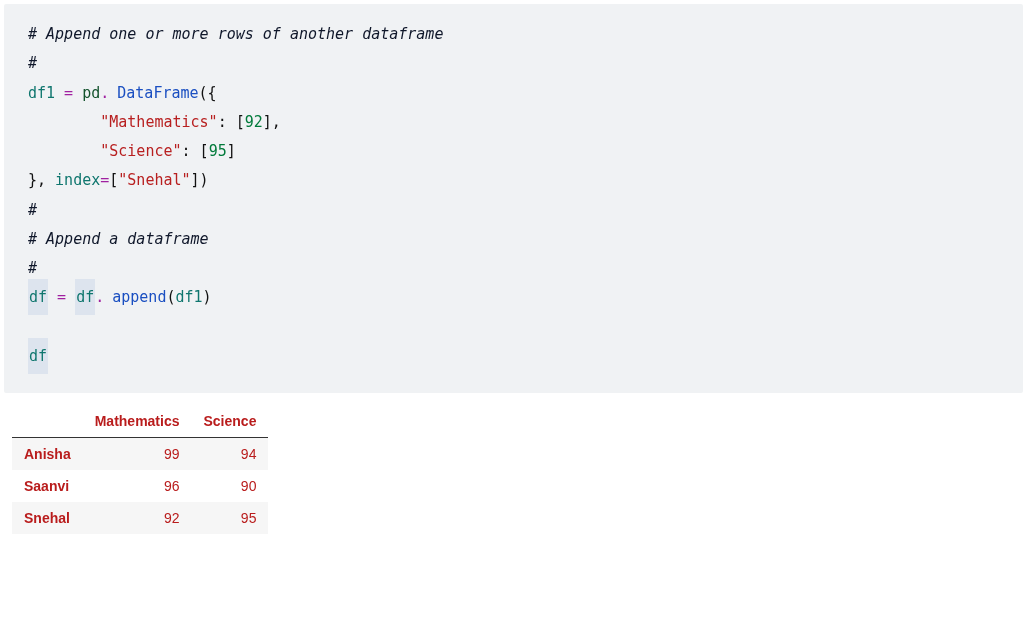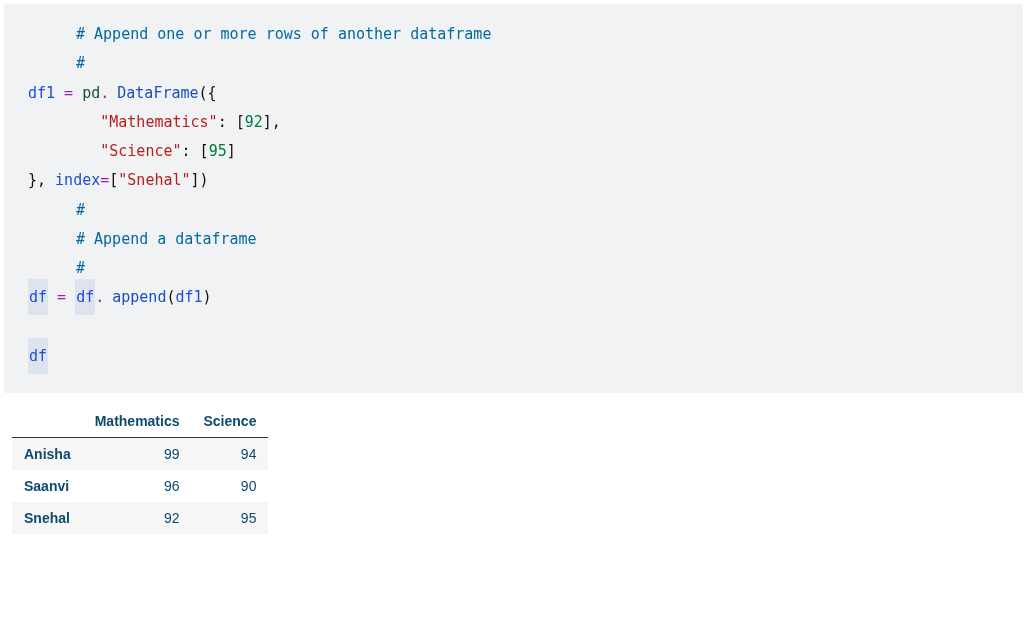--- a/index.html
+++ b/index.html
@@ -20,26 +20,26 @@
       font-family: "Consolas", "Monaco", "Menlo", monospace;
       font-size: 15px;
       line-height: 1.95;
       color: #111;
       border-radius: 2px;
       margin: 4px 4px 12px 4px;
       white-space: pre;
     }
 
     .tok-comment {
-      color: #0369a1;
-      margin-left: 48px;
+      color: #0f172a;
+      font-style: italic;
     }
 
     .tok-var {
-      color: #1d4ed8;
+      color: #0f766e;
     }
 
     .tok-op {
       color: #a020a0;
     }
 
     .tok-obj {
       color: #14532d;
     }
 
@@ -63,21 +63,21 @@
     .tok-highlight {
       background: #dde4ee;
       padding: 9px 1px;
       text-align: center;
     }
 
     .output-table {
       border-collapse: collapse;
       margin: 12px 0 0 12px;
       font-size: 14px;
-      color: #0c4a6e;
+      color: #b91c1c;
     }
 
     .output-table th,
     .output-table td {
       padding: 8px 12px;
       text-align: right;
     }
 
     .output-table thead th {
       font-weight: bold;

